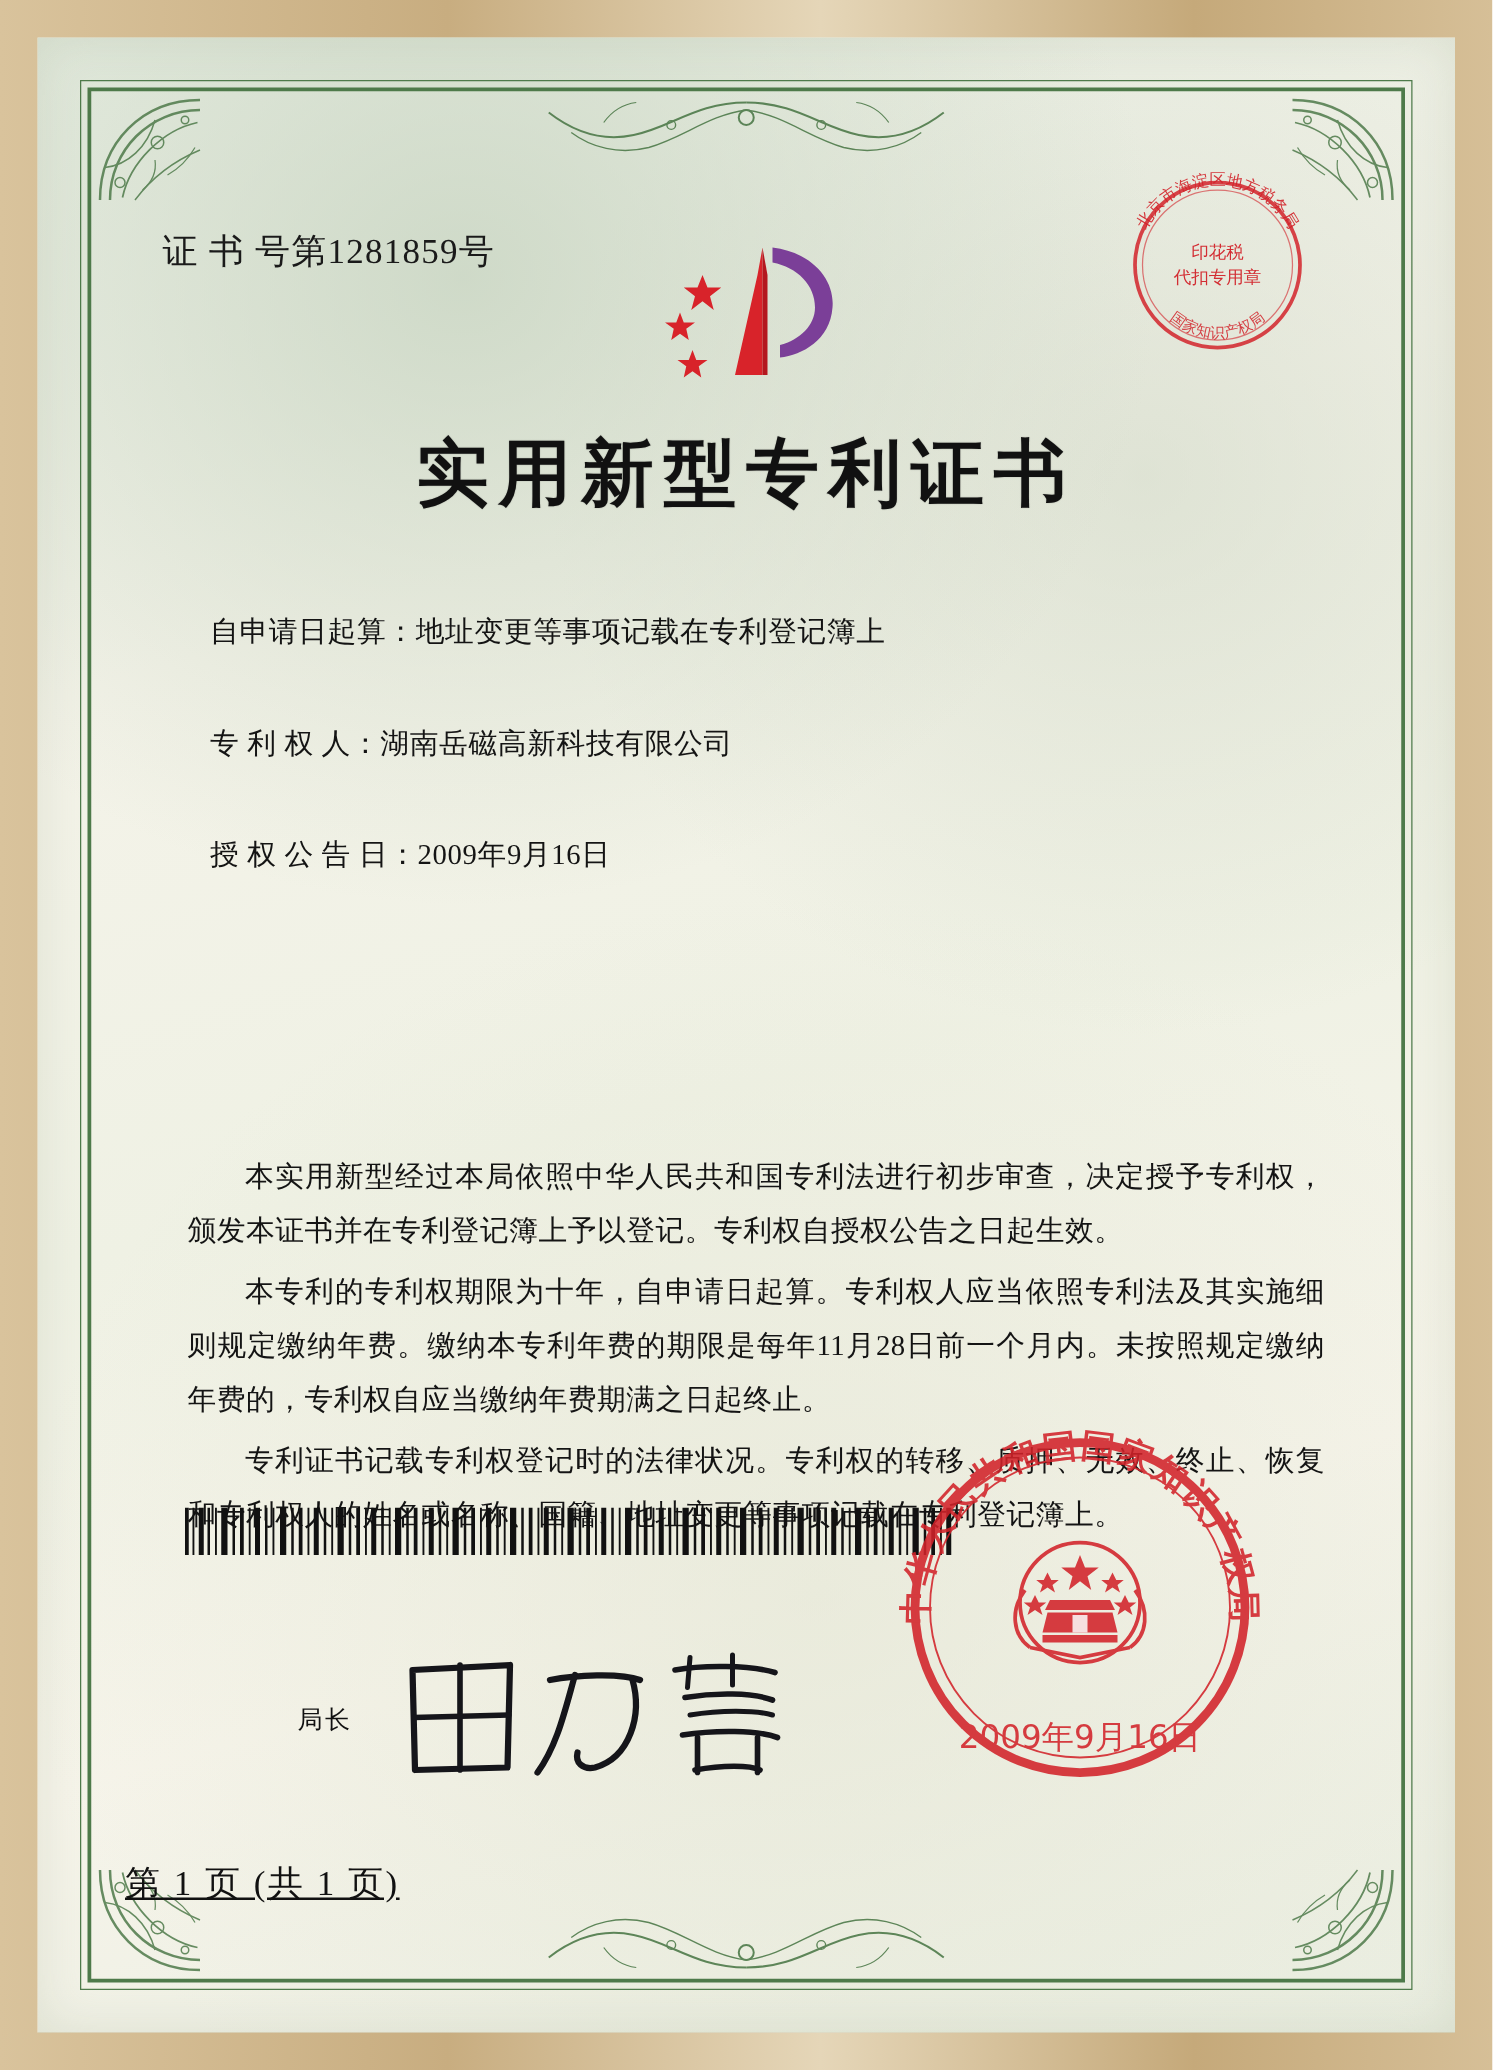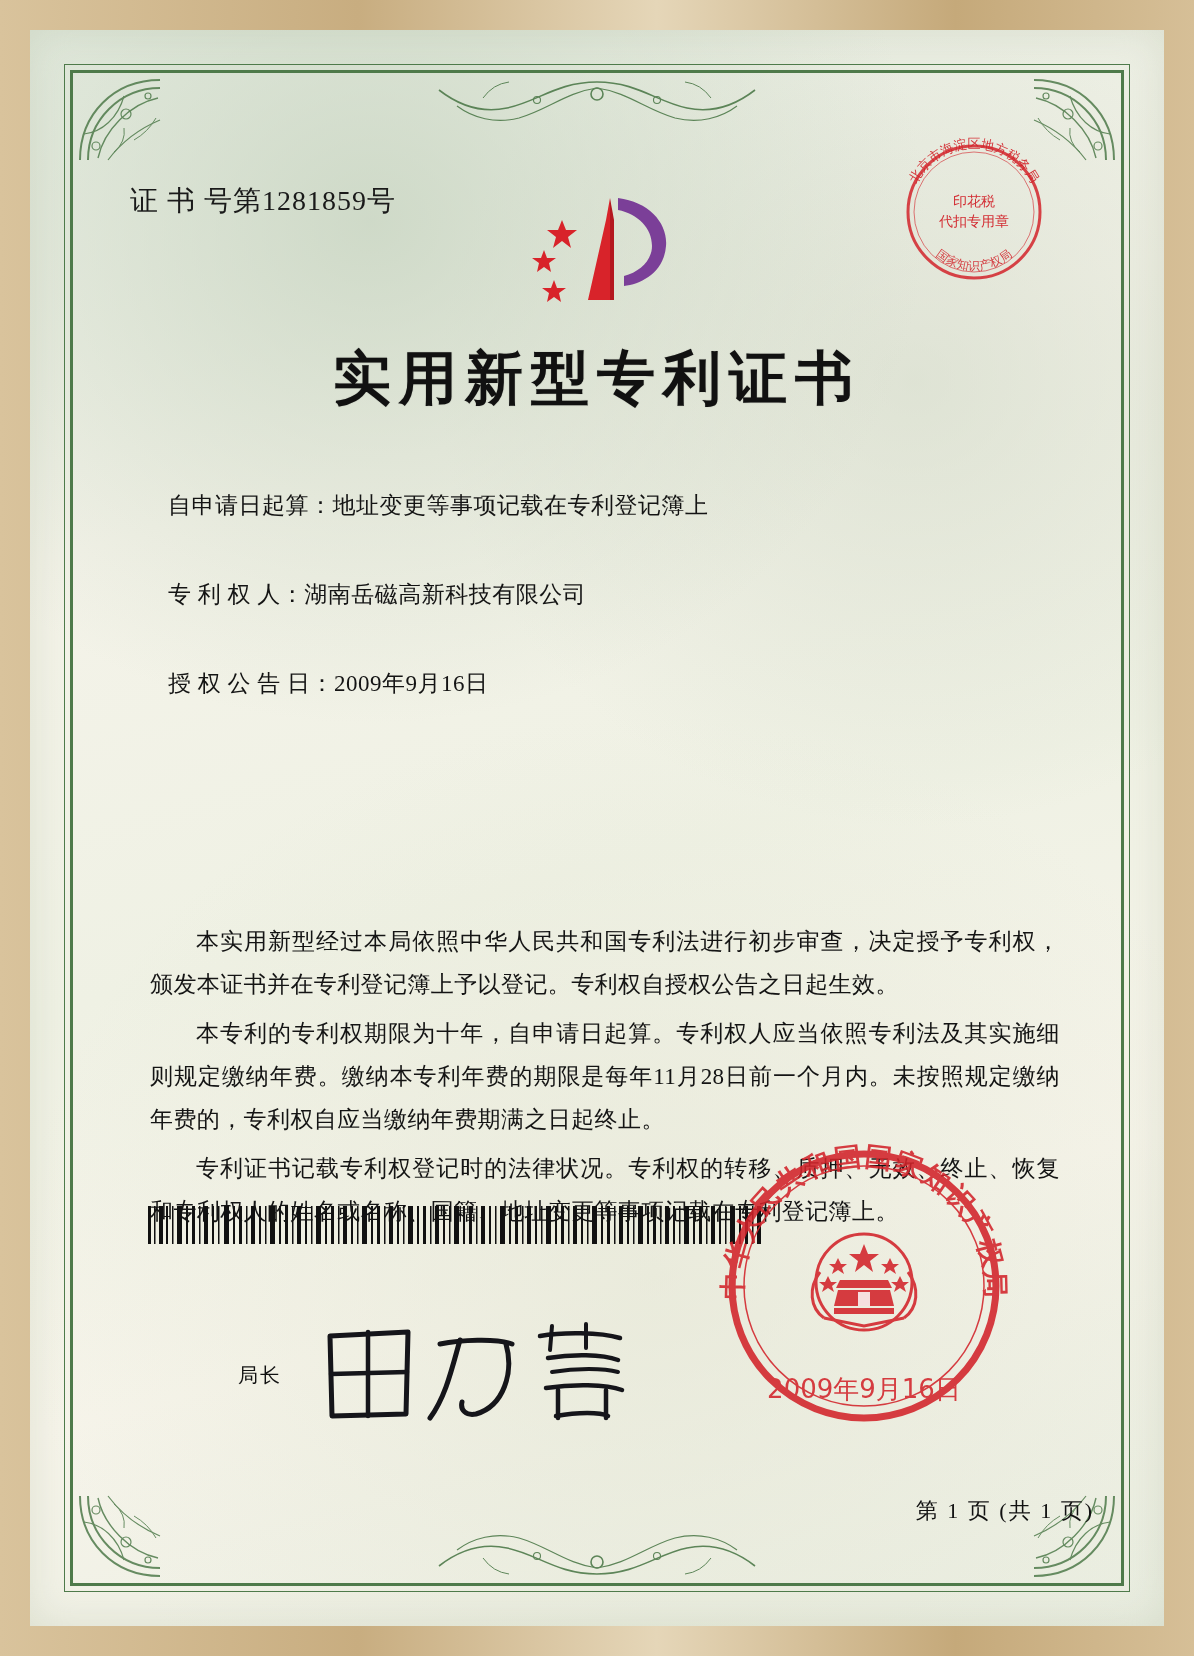--- a/index.html
+++ b/index.html
@@ -184,24 +184,25 @@
   .seal {
     position: absolute;
     right: 80px; bottom: 120px;
     width: 300px; height: 300px;
   }
 
   .page-no {
     position: absolute;
     left: 0; bottom: 30px;
     width: 994px;
-    text-align: right;
-    font-size: 22px;
+    text-align: left;
+    font-size: 28px;
     color: #111;
     letter-spacing: 2px;
+    text-decoration: underline;
   }
 
   
   .ghost {
     position: absolute;
     font-family: "Liberation Serif", serif;
     color: rgba(120,120,110,0.22);
     font-size: 18px;
     letter-spacing: 2px;
     pointer-events: none;

